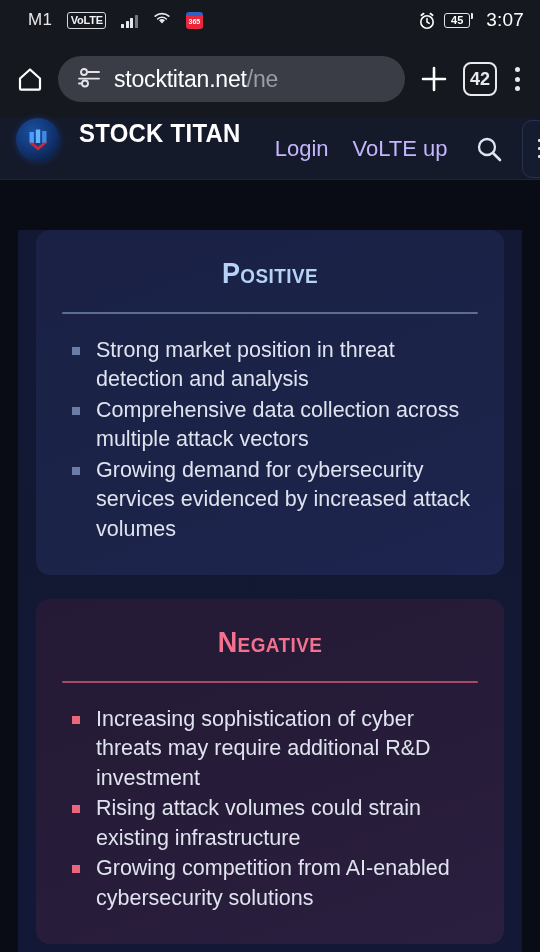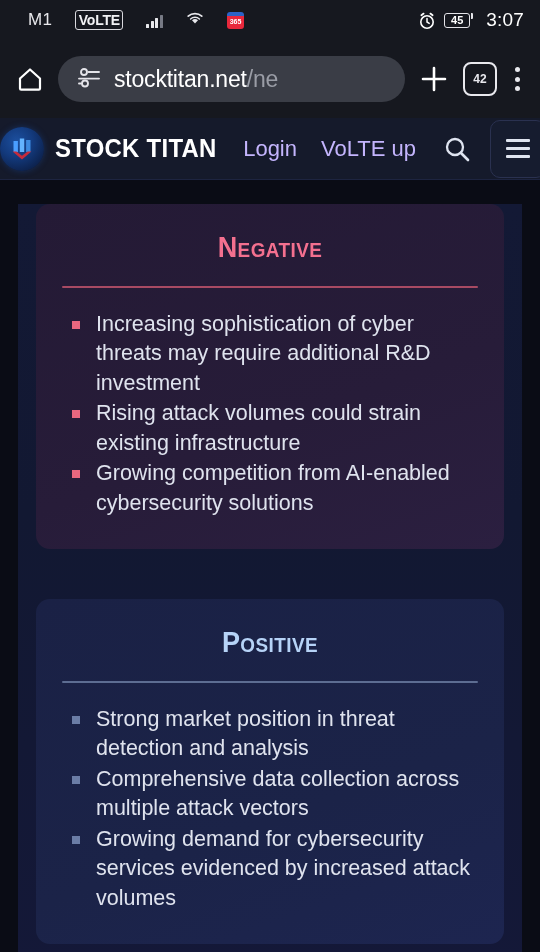--- a/index.html
+++ b/index.html
@@ -9,26 +9,26 @@
     font-family:"Liberation Sans", sans-serif;
     overflow:hidden;
   }
   .screen { position:relative; width:540px; height:952px; background:#0a0c15; }
 
   
   .statusbar{
     height:40px; display:flex; align-items:center;
     padding:0 16px; background:#16181f; color:#ffffff;
   }
-  .sb-left{ display:flex; align-items:center; gap:23px; flex:1; padding-left:12px;}
+  .sb-left{ display:flex; align-items:center; gap:15px; flex:1; padding-left:12px;}
   .sb-right{ display:flex; align-items:center; gap:9px; }
   .carrier{ font-size:17px; letter-spacing:.3px; color:#e8e8ec; font-family:"Liberation Sans",sans-serif;}
   .volte{
     border:1.5px solid #d8d8dd; border-radius:3px;
-    font-size:14px; font-weight:bold; line-height:1;
+    font-size:11px; font-weight:bold; line-height:1;
     padding:2px 2.5px; letter-spacing:-.2px; color:#f2f2f5;
   }
   .sig{ display:flex; align-items:flex-end; gap:1.5px; height:15px; }
   .sig i{ display:block; width:3px; background:#e8e8ec; border-radius:.5px; }
   .sig i:nth-child(1){height:4px}
   .sig i:nth-child(2){height:7px}
   .sig i:nth-child(3){height:10px}
   .sig i:nth-child(4){height:13px; background:#777a85;}
   .appicon{
     width:17px;height:17px;border-radius:3px;background:#e8283c;
@@ -63,29 +63,29 @@
     overflow:hidden; min-width:0;
   }
   .omnibox .url{
     font-size:23px; color:#ffffff; white-space:nowrap;
     font-family:"Liberation Sans", sans-serif; letter-spacing:-.2px;
   }
   .omnibox .url .path{ color:#9a9da6; }
   .tabcount{
     width:34px;height:34px;border:2.6px solid #e9e9ee;border-radius:8px;
     display:flex;align-items:center;justify-content:center;
-    font-size:12px;font-weight:bold;color:#e9e9ee;
+    font-size:18px;font-weight:bold;color:#e9e9ee;
   }
   .dots{ display:flex; flex-direction:column; gap:4.5px; padding:0 6px;}
   .dots i{ width:5px;height:5px;border-radius:50%;background:#e9e9ee;display:block;}
 
   
   .siteheader{
     height:62px; background:#151a2b;
-    display:flex; align-items:center; gap:0px; padding:0 0 0 0;
+    display:flex; gap:8px; padding:0 0 0 16px;
     position:relative; border-bottom:1px solid #1d2440;
   }
   .logo{
     width:44px;height:44px;border-radius:50%;
     background:radial-gradient(circle at 38% 32%, #1c4f9e 0%, #133a7d 40%, #091330 100%);
     display:flex;align-items:center;justify-content:center;flex:0 0 auto;
     box-shadow:0 0 6px rgba(30,90,190,.35);
   }
   .brand{
     font-size:26px;font-weight:bold;color:#ffffff;letter-spacing:.3px;
@@ -256,36 +256,36 @@
             <i></i>
             <i></i>
           </span>
       </span>
     </div>
   </div>
 
   <div class="page">
     <div class="page-inner">
 
+      <div class="card positive">
+        <div class="card-title">Positive</div>
+        <div class="rule"></div>
+        <ul class="bullets">
+          <li>Strong market position in threat detection and analysis</li>
+          <li>Comprehensive data collection across multiple attack vectors</li>
+          <li>Growing demand for cybersecurity services evidenced by increased attack volumes</li>
+        </ul>
+      </div>
+
       <div class="card negative">
         <div class="card-title">Negative</div>
         <div class="rule"></div>
         <ul class="bullets">
           <li>Increasing sophistication of cyber threats may require additional R&amp;D investment</li>
           <li>Rising attack volumes could strain existing infrastructure</li>
           <li>Growing competition from AI-enabled cybersecurity solutions</li>
         </ul>
       </div>
 
-      <div class="card positive">
-        <div class="card-title">Positive</div>
-        <div class="rule"></div>
-        <ul class="bullets">
-          <li>Strong market position in threat detection and analysis</li>
-          <li>Comprehensive data collection across multiple attack vectors</li>
-          <li>Growing demand for cybersecurity services evidenced by increased attack volumes</li>
-        </ul>
-      </div>
-
     </div>
   </div>
 
 </div>
 
 </body></html>

